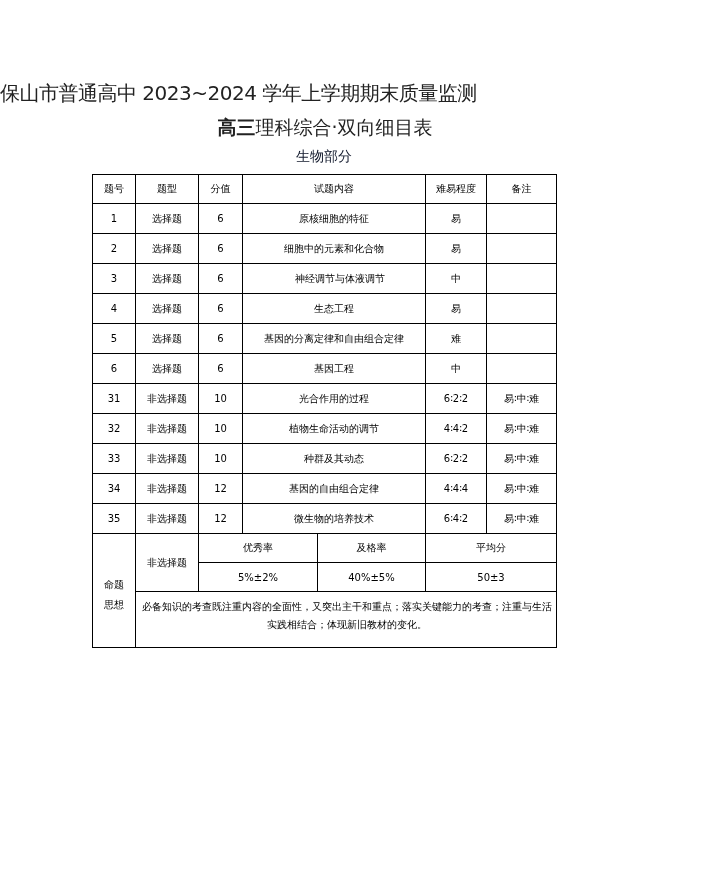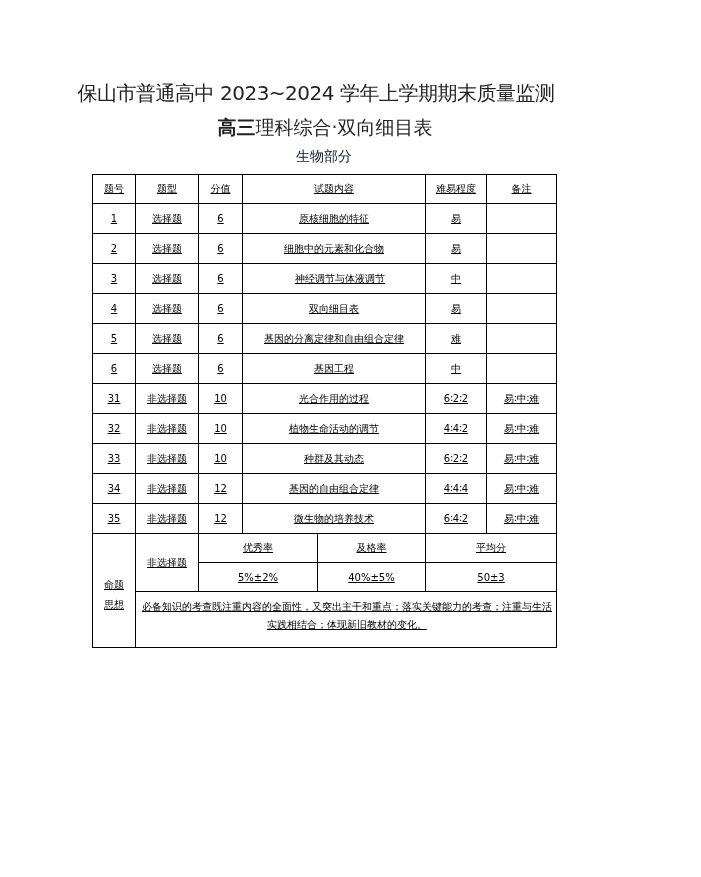--- a/index.html
+++ b/index.html
@@ -1,21 +1,21 @@
 <!DOCTYPE html>
 <html><head>
 <meta charset="utf-8">
 <style>
   html, body { margin:0; padding:0; background:#ffffff; }
   body { width:701px; height:877px; position:relative; overflow:hidden; font-family:"DejaVu Sans", sans-serif; color:#000; }
-  .title1 { position:absolute; left:0; width:632px; top:80px; text-align:center; font-size:20px; letter-spacing:-0.5px; color:#222; }
+  .title1 { position:absolute; left:0; width:632px; top:80px; font-size:20px; letter-spacing:-0.5px; color:#222; }
   .title2 { position:absolute; left:0; width:650px; top:115px; text-align:center; font-size:19px; color:#222; }
   .title2 b { font-weight:bold; }
   .title3 { position:absolute; left:0; width:648px; top:148px; text-align:center; font-size:14px; color:#0f172a; }
-  table.main { position:absolute; left:92px; top:174px; border-collapse:collapse; table-layout:fixed;text-decoration:underline; }
+  table.main { position:absolute; left:92px; top:174px; border-collapse:collapse; table-layout:fixed; }
   table.main td { border:1px solid #000; text-align:center; vertical-align:middle; font-size:10px; padding:0; height:28px; }
   table.main tr.hdr td { height:28px; }
   .thoughts { text-align:right; padding:6px 4px 4px 6px !important; line-height:18px; font-size:10px; vertical-align:top !important; }
 </style>
 </head>
 <body>
 
 <div class="title1">保山市普通高中 2023~2024 学年上学期期末质量监测</div>
 <div class="title2"><b>高三</b><span>理科综合·双向细目表</span></div>
 <div class="title3">生物部分</div>
@@ -62,21 +62,21 @@
         <td style="height: 29px;">选择题</td>
         <td style="height: 29px;">6</td>
         <td colspan="2" style="height: 29px; padding-left: 12px;">神经调节与体液调节</td>
         <td style="height: 29px;">中</td>
         <td style="height: 29px;"></td>
       </tr>
       <tr>
         <td style="height: 29px;">4</td>
         <td style="height: 29px;">选择题</td>
         <td style="height: 29px;">6</td>
-        <td colspan="2" style="height: 29px;">双向细目表</td>
+        <td colspan="2" style="height: 29px;">生态工程</td>
         <td style="height: 29px;">易</td>
         <td style="height: 29px;"></td>
       </tr>
       <tr>
         <td style="height: 29px;">5</td>
         <td style="height: 29px;">选择题</td>
         <td style="height: 29px;">6</td>
         <td colspan="2" style="height: 29px;">基因的分离定律和自由组合定律</td>
         <td style="height: 29px;">难</td>
         <td style="height: 29px;"></td>

